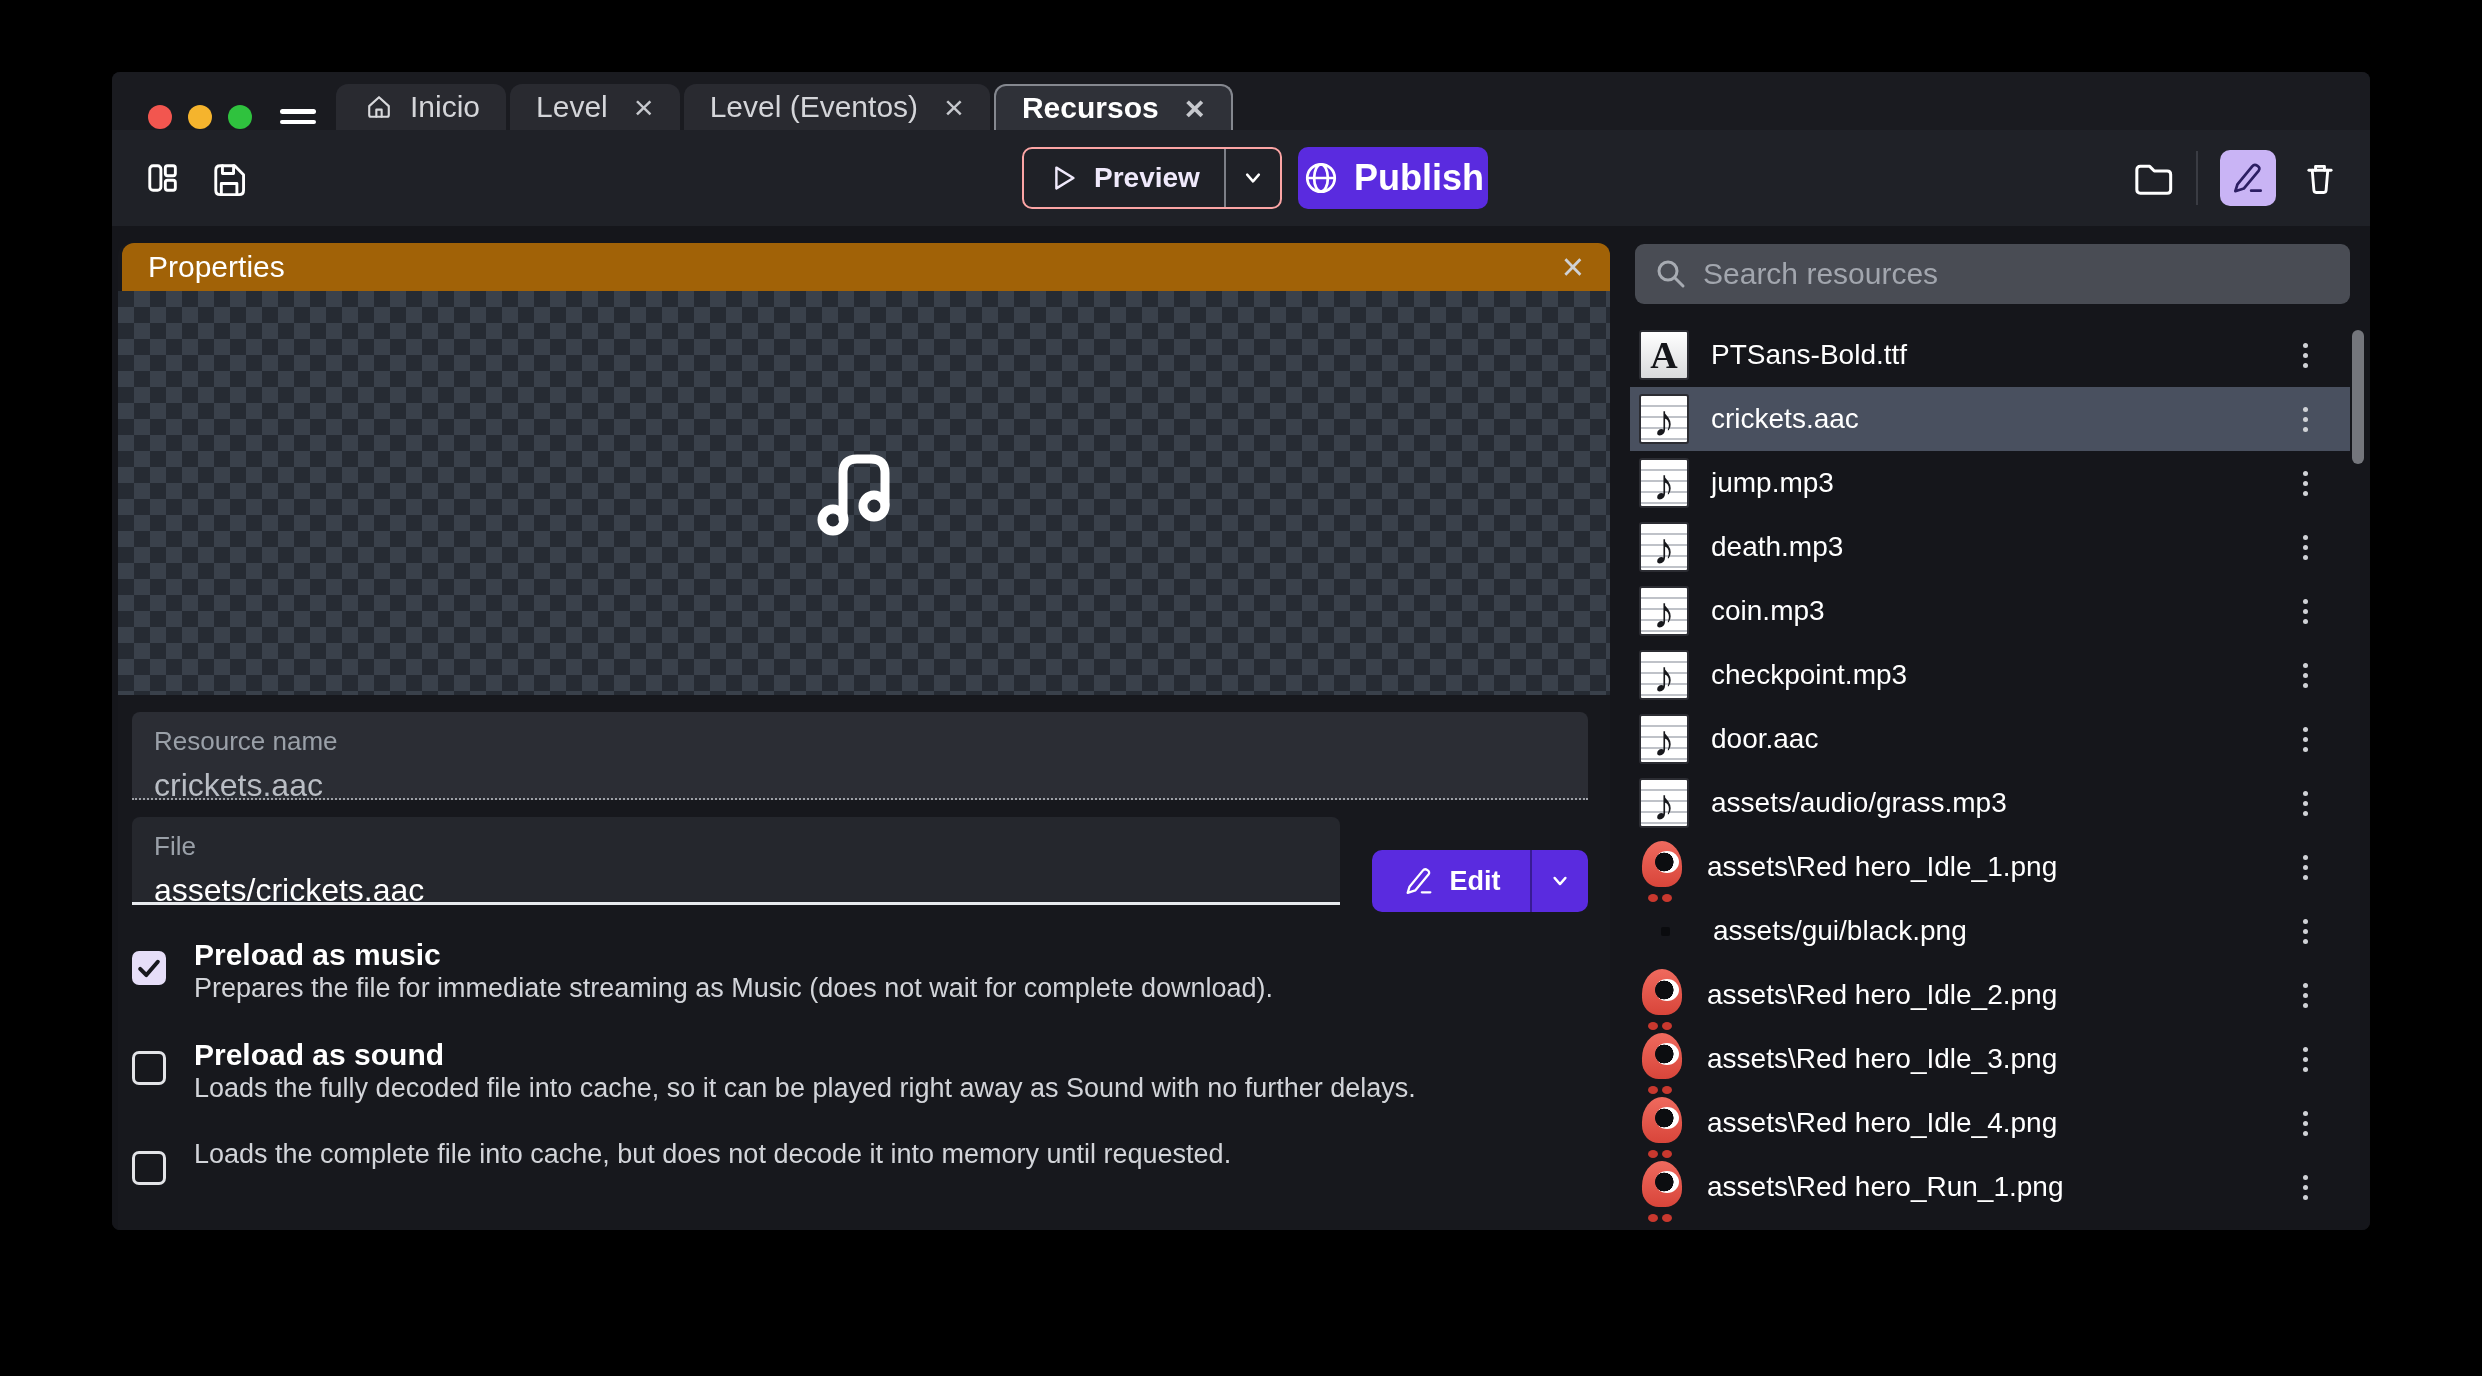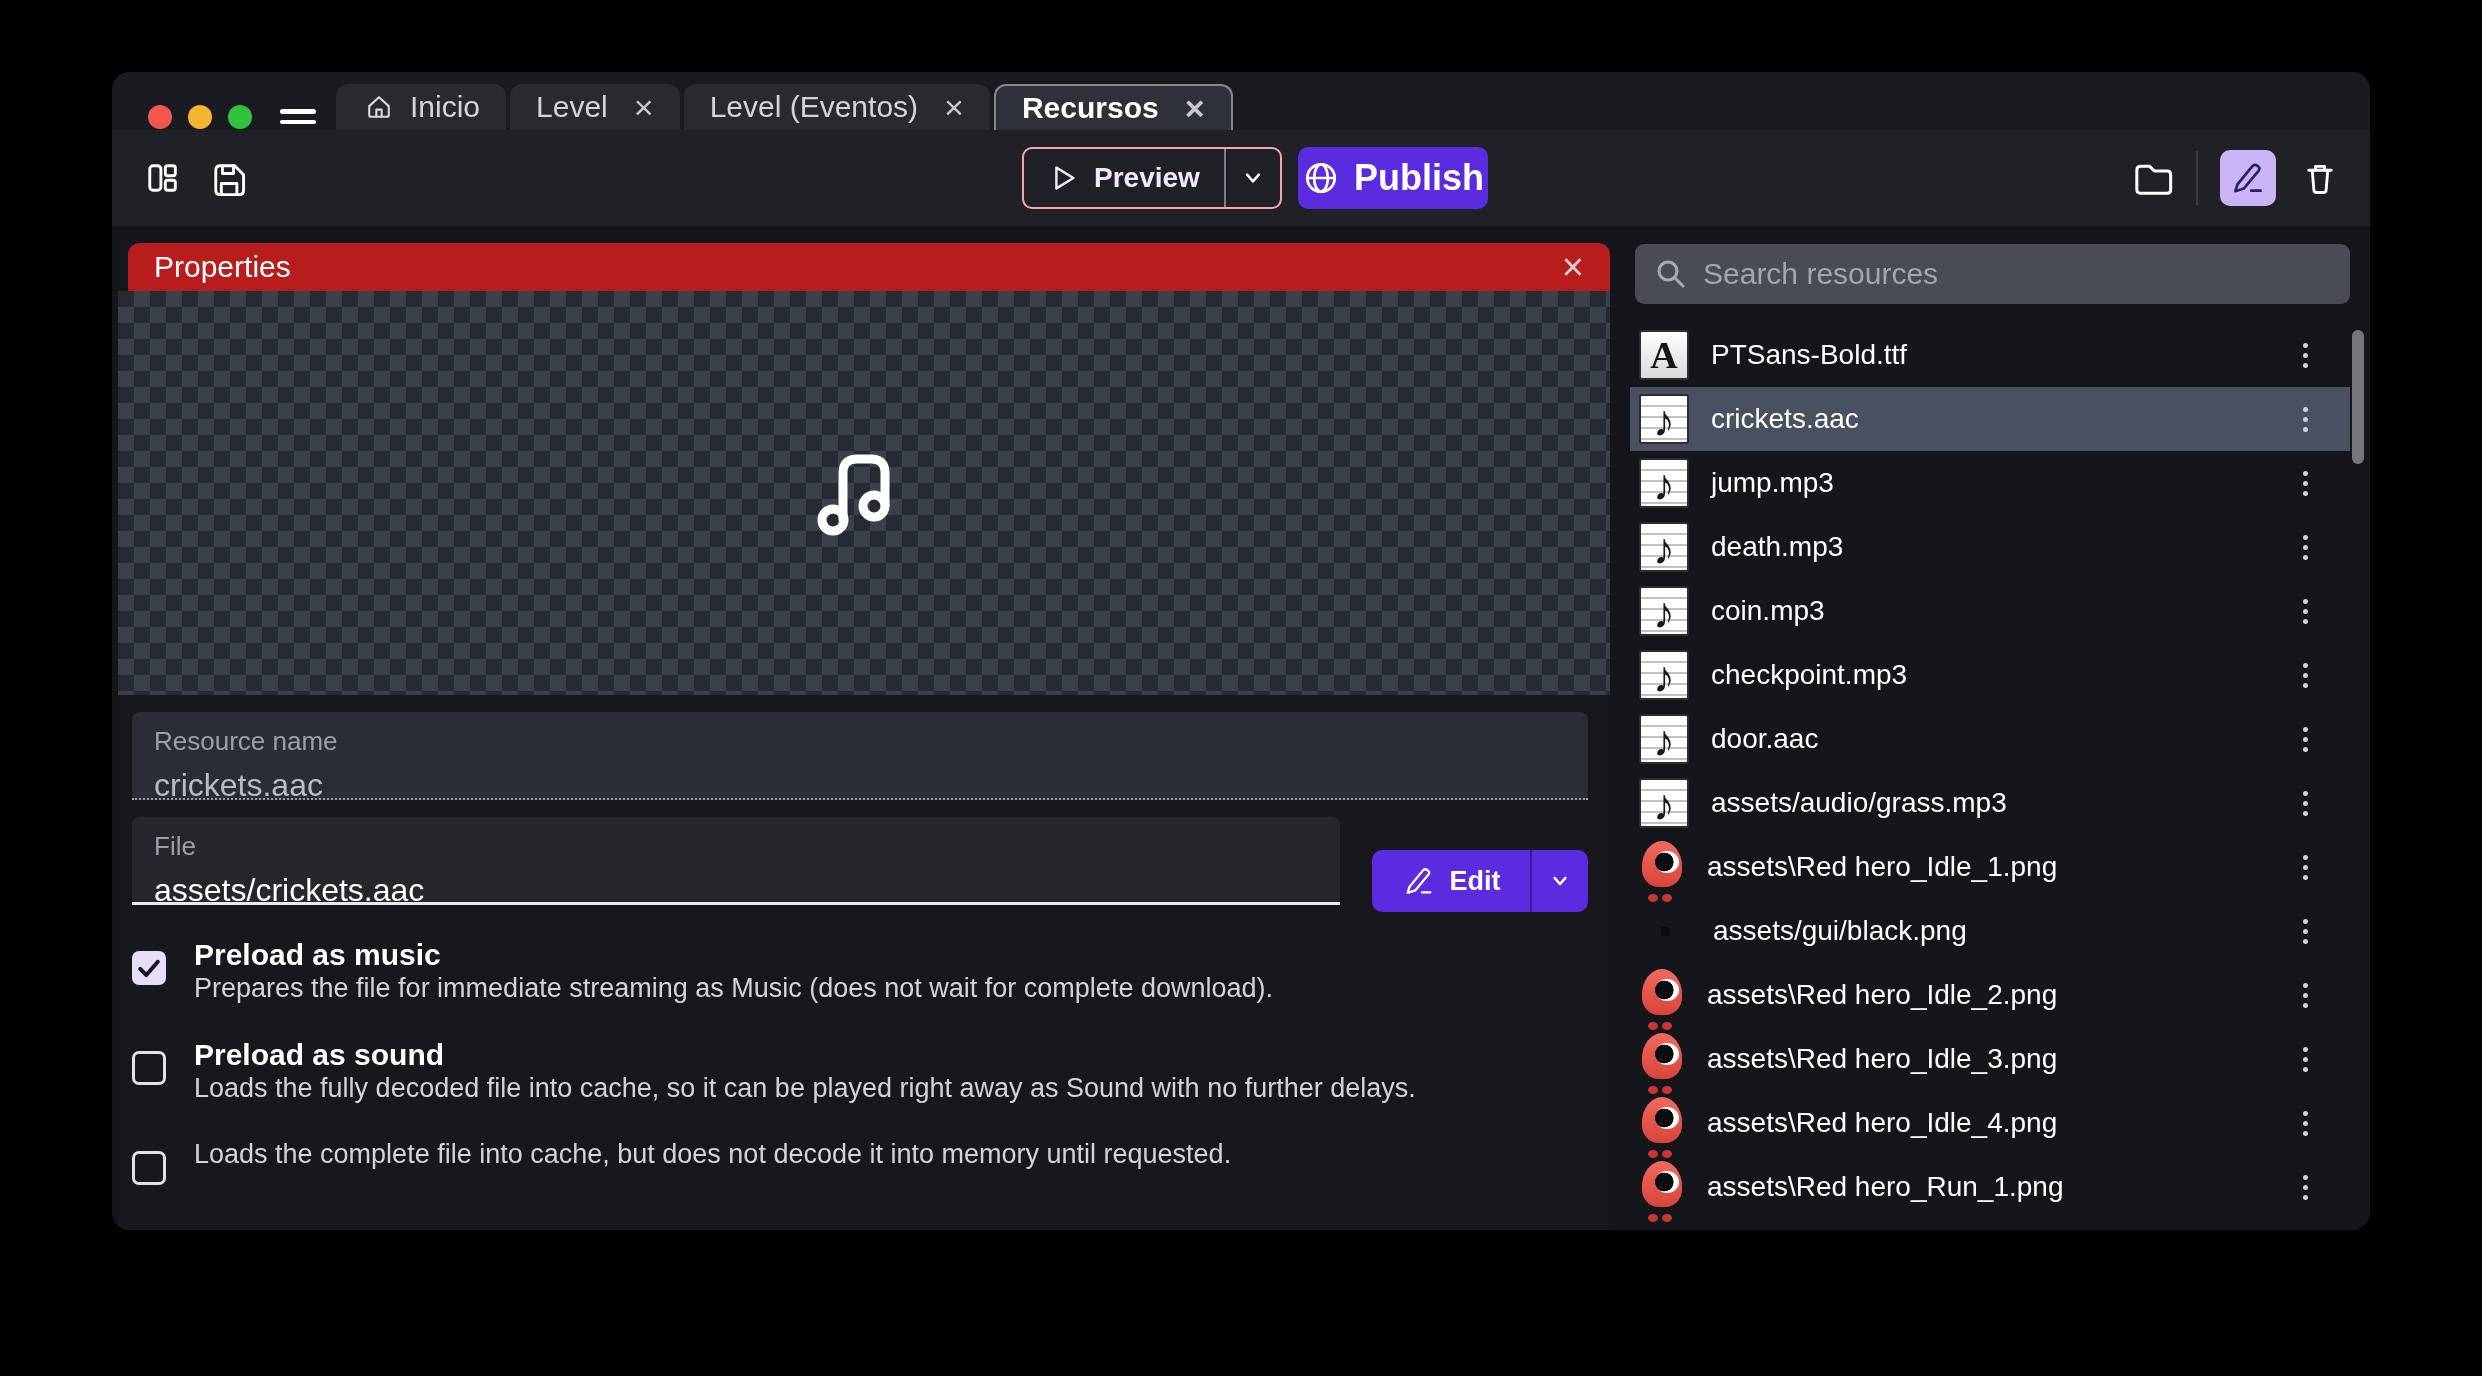--- a/index.html
+++ b/index.html
@@ -2,21 +2,21 @@
 <html style="--accent: #5a2bdf; --accent-chip: #c9b4f5; --selection: #49505f; --traffic-red: #f2564f; --traffic-yellow: #f5b42d; --traffic-green: #2fc23e; --checker-dark: #262b33; --checker-light: #3a414b;"><head>
 <meta charset="utf-8">
 <style>
   * { margin:0; padding:0; box-sizing:border-box; }
   html,body { width:2482px; height:1376px; background:#000; overflow:hidden;
               font-family:"Liberation Sans", sans-serif; }
   .stage { position:relative; width:2482px; height:1376px; background:#000; }
 
   
   .window { position:absolute; left:112px; top:72px; width:2258px; height:1158px;
-            border-radius:18px; overflow:hidden; background:#15161b;
+            border-radius:8px; overflow:hidden; background:#15161b;
             box-shadow:0 40px 120px rgba(0,0,0,.75); }
 
   
   .titlebar { position:absolute; left:0; top:0; right:0; height:58px; background:#1a1b20; }
   .traffic { position:absolute; left:36px; top:33px; display:flex; gap:16px; }
   .light { width:24px; height:24px; border-radius:50%; display:inline-block; }
   .light.red { background:var(--traffic-red,#f2564f); }
   .light.yellow { background:var(--traffic-yellow,#f5b42d); }
   .light.green { background:var(--traffic-green,#2fc23e); }
   .hamburger { position:absolute; left:168px; top:37px; width:36px; height:26px;
@@ -57,21 +57,21 @@
   .tb-divider { width:2px; height:54px; background:#3a3c43; }
   .chip.active { background:var(--accent-chip,#c9b4f5); border-radius:10px; width:56px; height:56px; }
   .chip.active svg { stroke:#2d1f63; }
 
   
   .main { position:absolute; left:0; top:154px; right:0; bottom:0; background:#15161b; }
 
   
   .props { position:absolute; left:6px; top:17px; width:1492px; bottom:0;
            background:#17181d; border-radius:12px 12px 0 0; }
-  .props header { position:absolute; left:10px; top:0; right:0; height:48px; background:#b91c1c;
+  .props header { position:absolute; left:4px; top:0; right:0; height:48px; background:#a16207;
                   border-radius:12px 12px 0 0; display:flex; align-items:center; padding:0 26px; }
   .props header span { color:#fff; font-size:30px; }
   .close-x { margin-left:auto; background:none; border:none; color:#cfd1d5; font-size:38px;
              line-height:38px; cursor:pointer; font-family:inherit; }
   .preview-area { position:absolute; left:0; top:48px; width:100%; height:404px;
       background:
         conic-gradient(var(--checker-light,#3a414b) 25%, var(--checker-dark,#262b33) 0 50%,
                        var(--checker-light,#3a414b) 0 75%, var(--checker-dark,#262b33) 0);
       background-size:32px 32px; display:grid; place-items:center; }
   .field { position:absolute; left:14px; border-radius:8px 8px 0 0; padding:14px 22px; }

